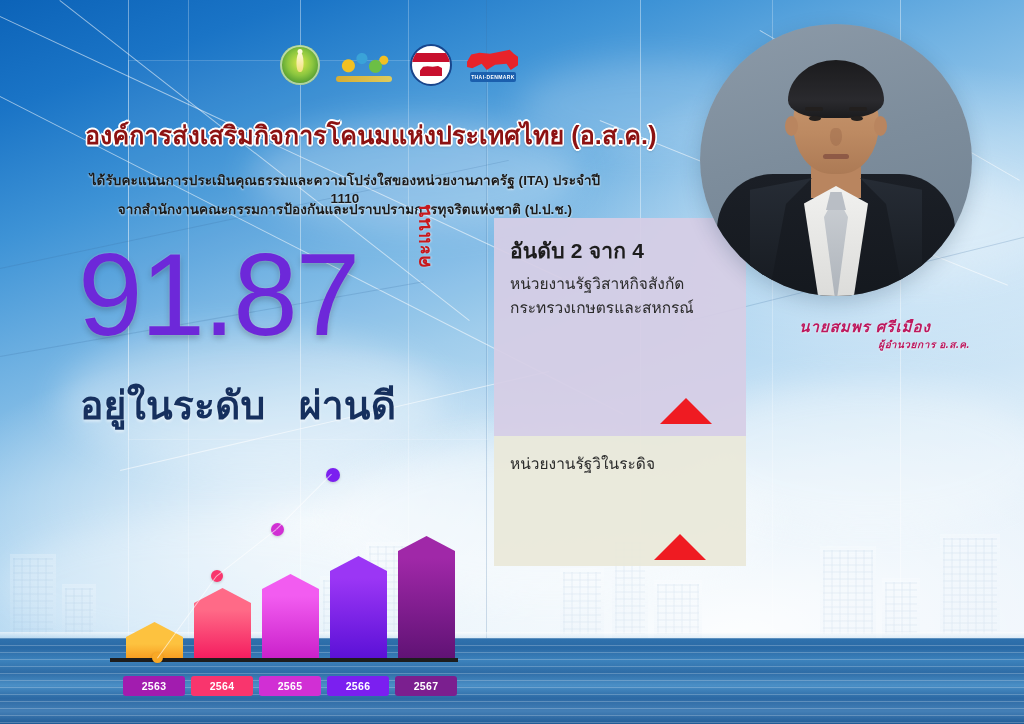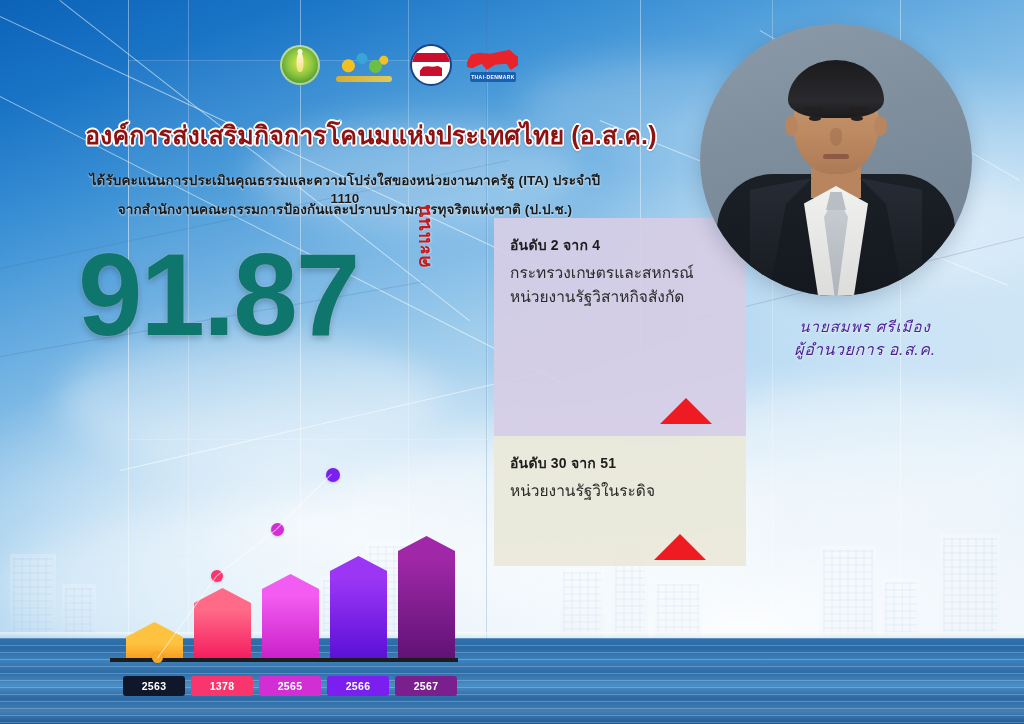--- a/index.html
+++ b/index.html
@@ -142,21 +142,21 @@
     position:absolute; text-align:center; width:520px; left:85px;
     color:#1b1b1b; font-weight:700; font-size:13.5px; letter-spacing:.1px;
     text-shadow:0 1px 2px rgba(255,255,255,.75);
   }
   .sub1{ top:169px; }
   .sub2{ top:198px; }
 
   
   .score-wrap{ position:absolute; left:78px; top:240px; width:420px; height:120px; }
   .score{
-    font-size:116px; line-height:110px; font-weight:700; color:#0f766e;
+    font-size:116px; line-height:110px; font-weight:400; color:#6d28d9;
     letter-spacing:-2px;
     text-shadow:0 3px 6px rgba(0,0,0,.22), 0 0 2px rgba(255,255,255,.45);
   }
   .score-unit{
     position:absolute; left:408px; top:268px;
     font-size:19px; font-weight:800; color:#c8181c;
     transform:rotate(-90deg); transform-origin:left top;
     letter-spacing:.5px;
     text-shadow:0 1px 2px rgba(255,255,255,.6);
   }
@@ -172,21 +172,21 @@
     text-shadow:0 1px 2px rgba(255,255,255,.65);
   }
 
   
   .cards{ position:absolute; left:494px; top:218px; width:252px; }
   .card{ position:relative; padding:16px 14px 12px 16px; }
   .card.lav{ background:rgba(214,205,229,.93); height:218px; }
   .card.aqua{ background:rgba(183,228,224,.93); height:140px; }
   .card.cream{ background:rgba(234,232,217,.93); height:130px; }
   .card-head{
-    font-size:14px; font-weight:800; color:#1d1d1d; letter-spacing:.2px; margin-bottom:5px;
+    font-size:21px; font-weight:800; color:#1d1d1d; letter-spacing:.2px; margin-bottom:5px;
   }
   .card-line{ font-size:15.5px; color:#2b2b2b; line-height:1.55; font-weight:500; }
   .card-quote{ font-size:17px; font-weight:800; color:#c8181c; margin-top:1px; }
   .tri{
     position:absolute; width:0;height:0;
     border-left:26px solid transparent; border-right:26px solid transparent;
     border-bottom:26px solid #ef1b22;
   }
   .tri.t1{ right:34px; bottom:12px; }
   .tri.t2{ right:42px; bottom:8px; }
@@ -242,25 +242,25 @@
     background:linear-gradient(180deg,#c9cdd2,#aeb4bb);
     clip-path:polygon(34% 0,66% 0,100% 16%,56% 100%,44% 100%,0 16%);
   }
   .p-knot{
     position:absolute; left:50%; top:168px; width:20px; height:18px; transform:translateX(-50%);
     background:#b9bec5; clip-path:polygon(22% 0,78% 0,100% 100%,0 100%);
   }
 
   .caption{
     position:absolute; left:760px; top:316px; width:210px; text-align:center;
-    color:#4c1d95; font-style:italic; font-weight:400; line-height:1.45;
+    color:#be185d; font-style:italic; font-weight:700; line-height:1.45;
     text-shadow:0 1px 2px rgba(255,255,255,.7);
   }
   .cap1{ font-size:15px; letter-spacing:1px; }
-  .cap2{ font-size:16px; letter-spacing:.6px; }
+  .cap2{ font-size:10px; letter-spacing:.6px;text-align:right; }
 
   
   .chart{ position:absolute; left:120px; bottom:18px; width:360px; height:240px; }
   .bars{ position:absolute; left:0; bottom:46px; width:360px; height:196px; }
   .bar{
     position:absolute; bottom:0; width:57px;
   }
   .bar .peak{
     position:absolute; left:0; top:0; width:57px; height:26px;
     clip-path:polygon(50% 0,100% 58%,100% 100%,0 100%,0 58%);
@@ -347,33 +347,36 @@
   </div>
 
   <div class="title">องค์การส่งเสริมกิจการโคนมแห่งประเทศไทย (อ.ส.ค.)</div>
   <div class="sub1">ได้รับคะแนนการประเมินคุณธรรมและความโปร่งใสของหน่วยงานภาครัฐ (ITA) ประจำปี 1110</div>
   <div class="sub2">จากสำนักงานคณะกรรมการป้องกันและปราบปรามการทุจริตแห่งชาติ (ป.ป.ช.)</div>
 
   <div class="score-wrap">
     <div class="score">91.87</div>
   </div>
   <div class="score-unit">คะแนน</div>
+  <div class="level-line">
+    <span>อยู่ในระดับ</span>
+    &nbsp;&nbsp;<span class="hl">ผ่านดี</span>
+  </div>
 
   <div class="cards">
 
     <div class="card lav">
       <div class="card-head">อันดับ 2 จาก 4</div>
+      <div class="card-line">หน่วยงานรัฐวิสาหกิจสังกัด</div>
       <div class="card-line">กระทรวงเกษตรและสหกรณ์</div>
-      <div class="card-line">หน่วยงานรัฐวิสาหกิจสังกัด</div>
       <div class="tri t1"></div>
     </div>
 
 
     <div class="card cream">
-      <div class="card-head">อันดับ 30 จาก 51</div>
       <div class="card-line">หน่วยงานรัฐวิในระดิจ</div>
       <div class="tri t3"></div>
     </div>
 
   </div>
 
   <div class="portrait">
     <div class="p-body"></div>
     <div class="p-neck"></div>
     <div class="p-head"></div>
@@ -415,22 +418,22 @@
           <div class="peak" style="background: rgb(155, 54, 245);"></div>
           <div class="body" style="background: linear-gradient(rgb(155, 54, 245), rgb(90, 16, 214));"></div>
         </div>
         <div class="bar" style="left: 278px; height: 124px;">
           <div class="peak" style="background: rgb(160, 40, 168);"></div>
           <div class="body" style="background: linear-gradient(rgb(160, 40, 168), rgb(95, 18, 116));"></div>
         </div>
       </div>
     <div class="axis"></div>
     <div class="ylabels" id="ylabels">
-        <div class="ychip" style="left: 3px; background: #0f172a;">2563</div>
-        <div class="ychip" style="left: 71px; background: rgb(249, 53, 109);">1378</div>
+        <div class="ychip" style="left: 3px; background: #a21caf;">2563</div>
+        <div class="ychip" style="left: 71px; background: rgb(249, 53, 109);">2564</div>
         <div class="ychip" style="left: 139px; background: rgb(209, 47, 212);">2565</div>
         <div class="ychip" style="left: 207px; background: rgb(123, 31, 240);">2566</div>
         <div class="ychip" style="left: 275px; background: rgb(123, 31, 143);">2567</div>
       </div>
   </div>
   <div id="dots">
       <div class="dot" style="width: 11px; height: 11px; left: 152px; top: 652px; background: rgb(249, 168, 37);"></div>
       <div class="dot" style="width: 12px; height: 12px; left: 211px; top: 570px; background: rgb(249, 53, 109);"></div>
       <div class="dot" style="width: 13px; height: 13px; left: 271px; top: 523px; background: rgb(209, 47, 212);"></div>
       <div class="dot" style="width: 14px; height: 14px; left: 326px; top: 468px; background: rgb(123, 31, 240);"></div>

